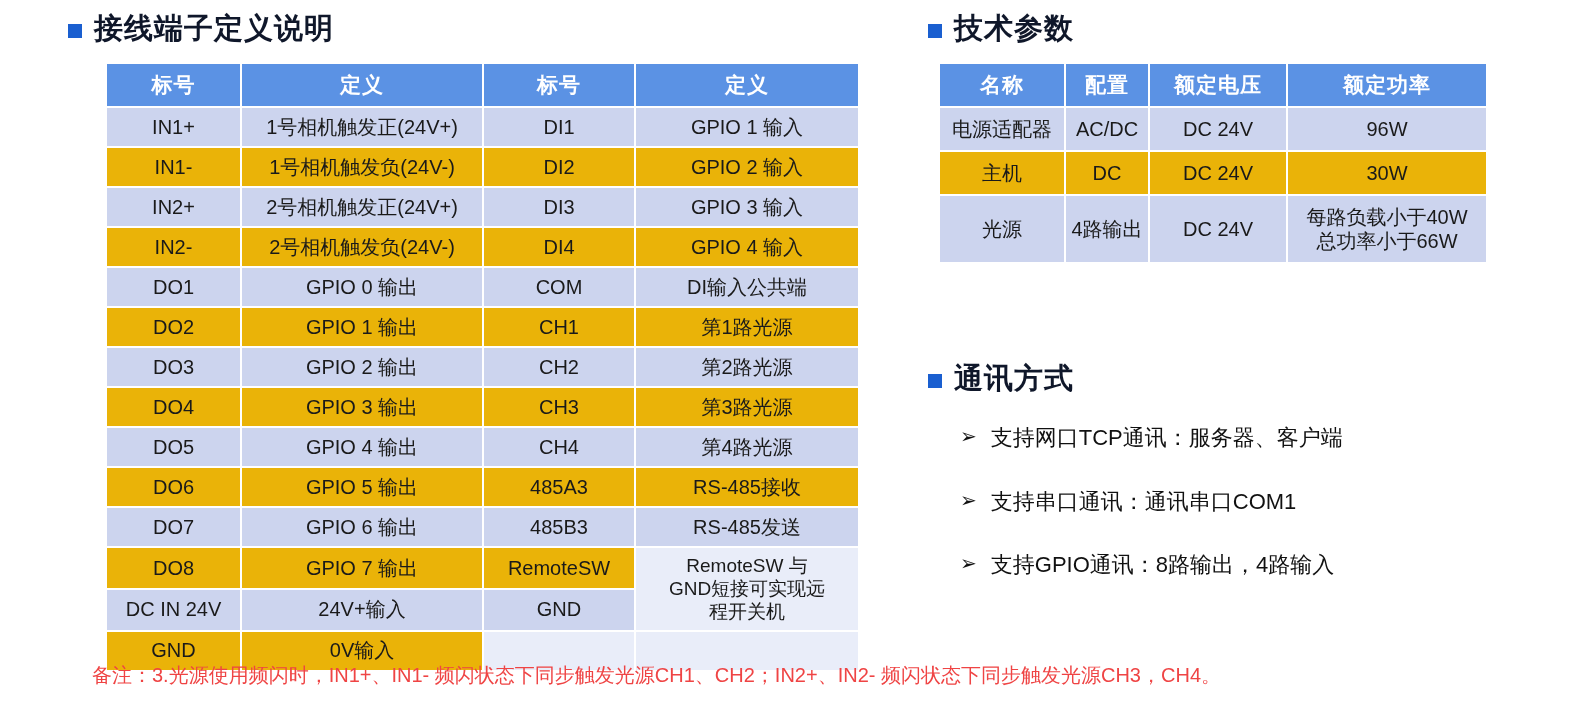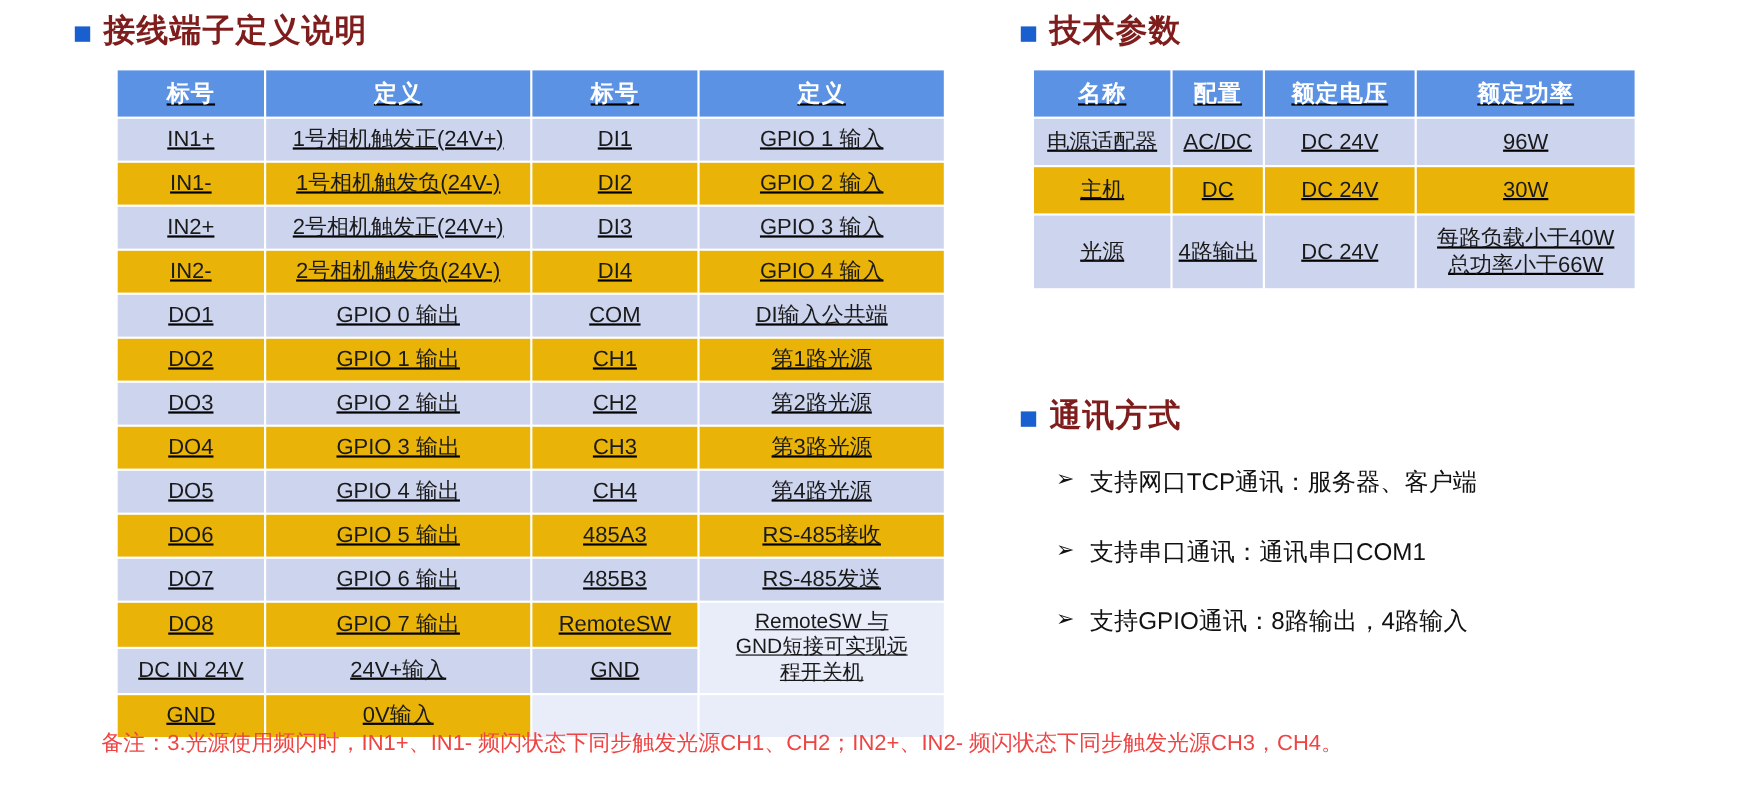--- a/index.html
+++ b/index.html
@@ -23,36 +23,35 @@
   .bullet-square {
     width: 14px; height: 14px;
     background: #1a5fd0;
     display: inline-block;
     flex: 0 0 auto;
     margin-top: 4px;
   }
   .heading-text {
     font-size: 29px;
     font-weight: bold;
-    color: #7f1d1d;
+    color: #0f172a;
     letter-spacing: 1px;
     line-height: 1;
   }
 
   #heading-wiring { left: 68px; top: 14px; }
   #heading-tech   { left: 928px; top: 14px; }
   #heading-comm   { left: 928px; top: 364px; }
 
   
   table.grid {
     position: absolute;
     border-collapse: separate;
     border-spacing: 2px 2px;
     table-layout: fixed;
-    text-decoration: underline;
   }
   table.grid th {
     background: #5b92e4;
     color: #ffffff;
     font-size: 21px;
     font-weight: bold;
     letter-spacing: 1px;
     text-align: center;
     padding: 7px 2px;
     border: 0;

